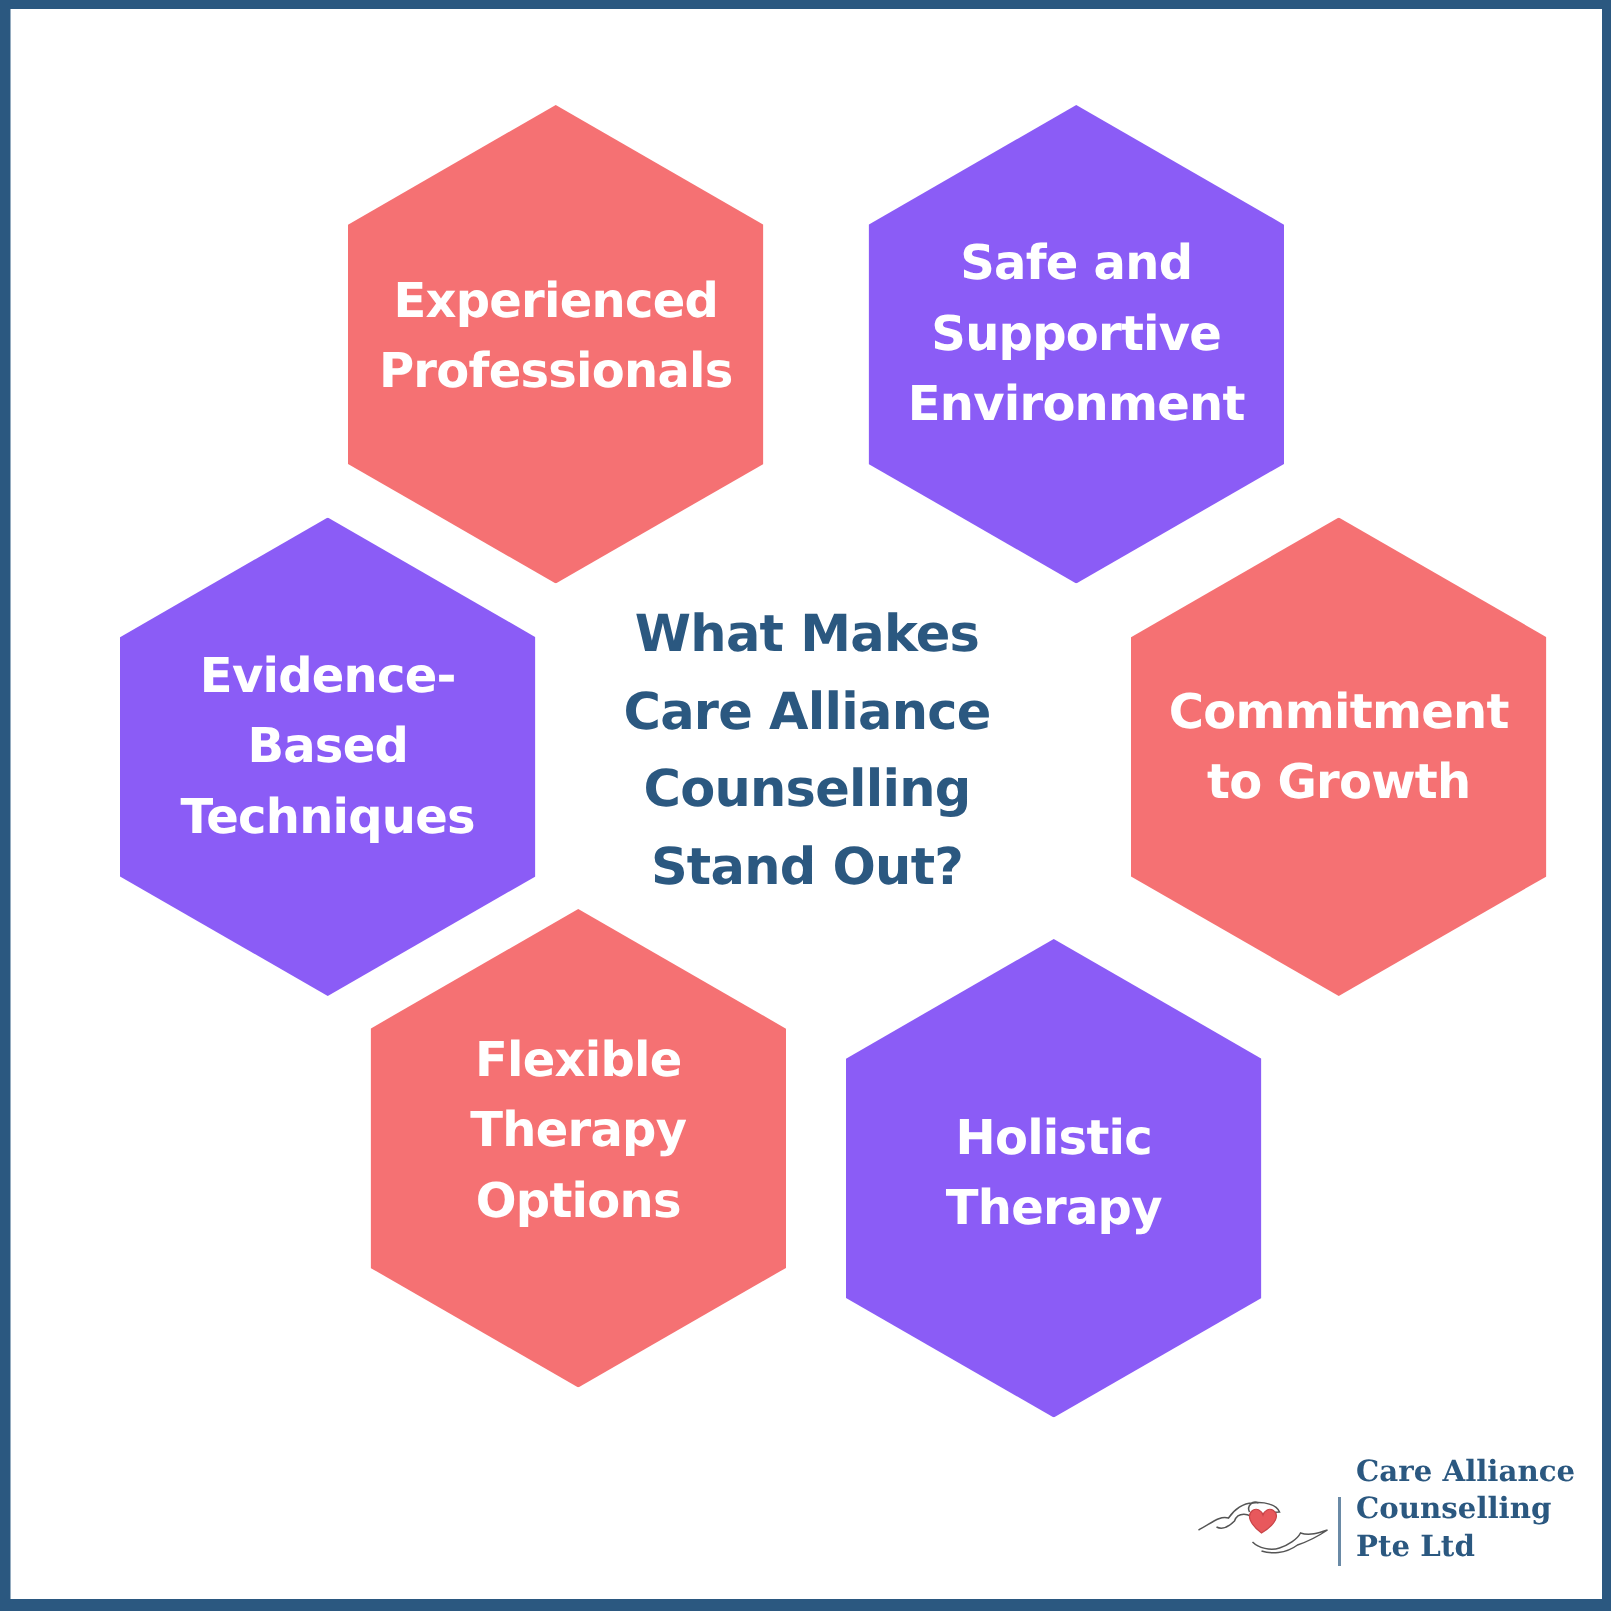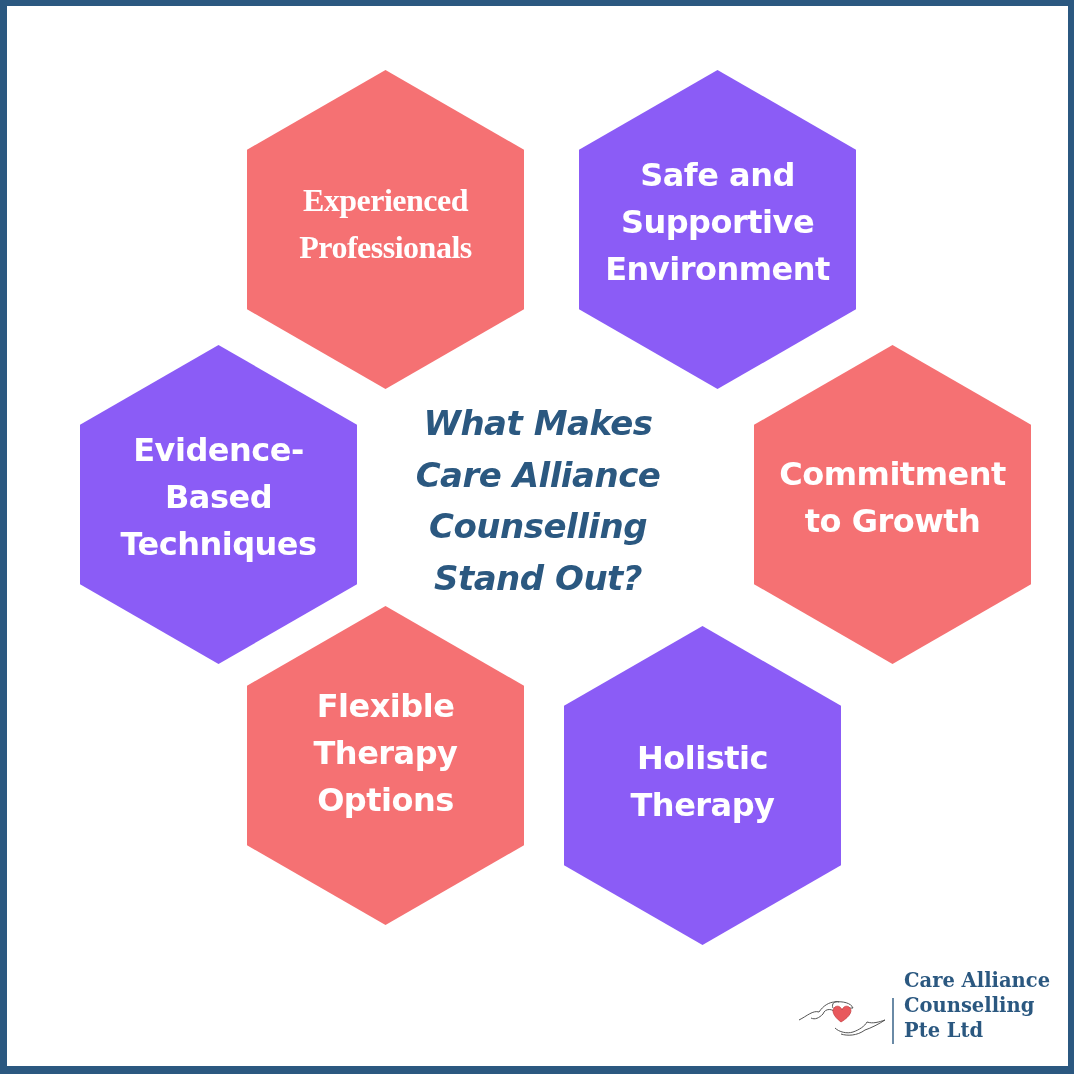--- a/index.html
+++ b/index.html
@@ -33,42 +33,41 @@
     }
     .center-title {
       position: absolute; left: 380px; top: 398px; width: 316px;
       text-align: center;
       color: #2b5880;
       font-weight: bold;
       font-size: 34px;
       line-height: 51.5px;
       letter-spacing: -0.5px;
       white-space: pre-line;
-      font-style: italic;
     }
     .logo {
       position: absolute; left: 795px; top: 968px; width: 270px; height: 80px;
     }
     .logo-mark { position: absolute; left: 0; top: 20px; width: 95px; height: 50px; }
     .logo-divider {
       position: absolute; left: 97px; top: 30px; width: 2px; height: 46px; background: #2b5880; opacity: 0.7;
     }
     .logo-text {
       position: absolute; left: 109px; top: 0px;
       font-family: "DejaVu Serif", serif; font-weight: bold;
       color: #2b5880; font-size: 19.5px; line-height: 25px;
       white-space: pre-line;
     }
   </style>
 </head>
 <body>
 
 <div class="frame"></div>
 
-<div class="hex coral" style="left:247px; top:70px;font-family:Liberation Serif, serif;">
+<div class="hex coral" style="left:232px; top:70px;">
   <div class="hex-label" style="margin-top:-12px;">Experienced
 Professionals</div>
 </div>
 
 <div class="hex navy" style="left:579px; top:70px;">
   <div class="hex-label" style="margin-top:-14px;">Safe and
 Supportive
 Environment</div>
 </div>
 

